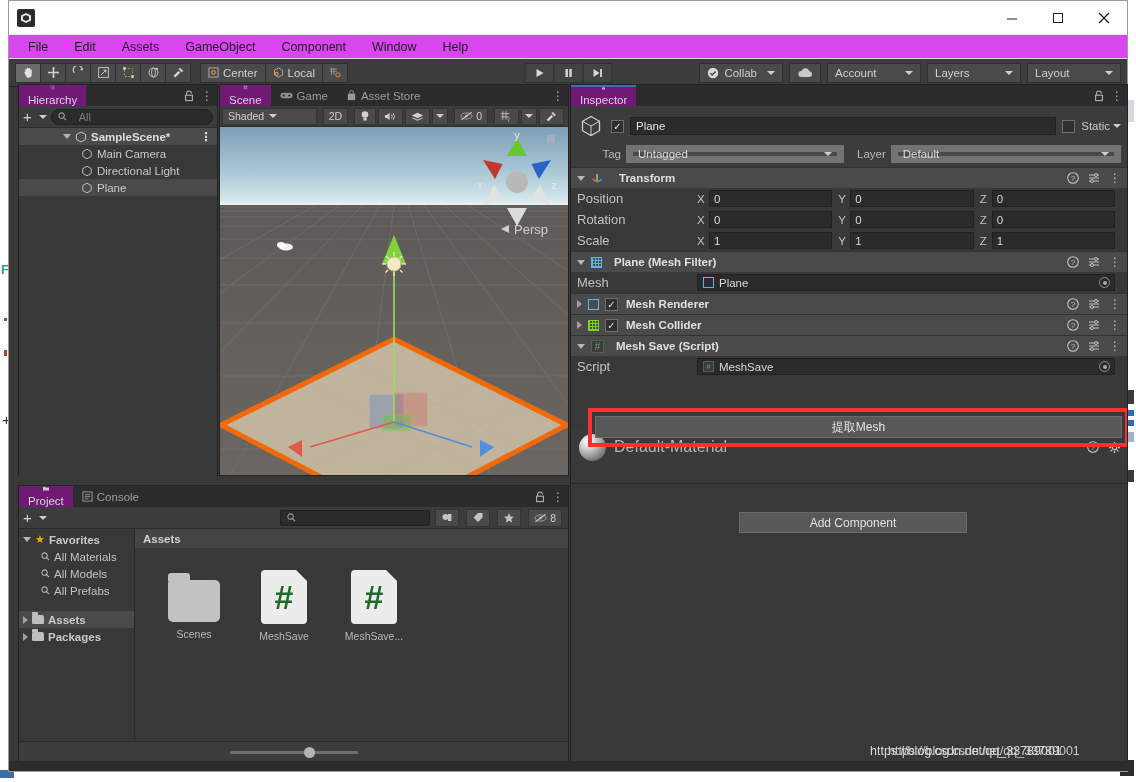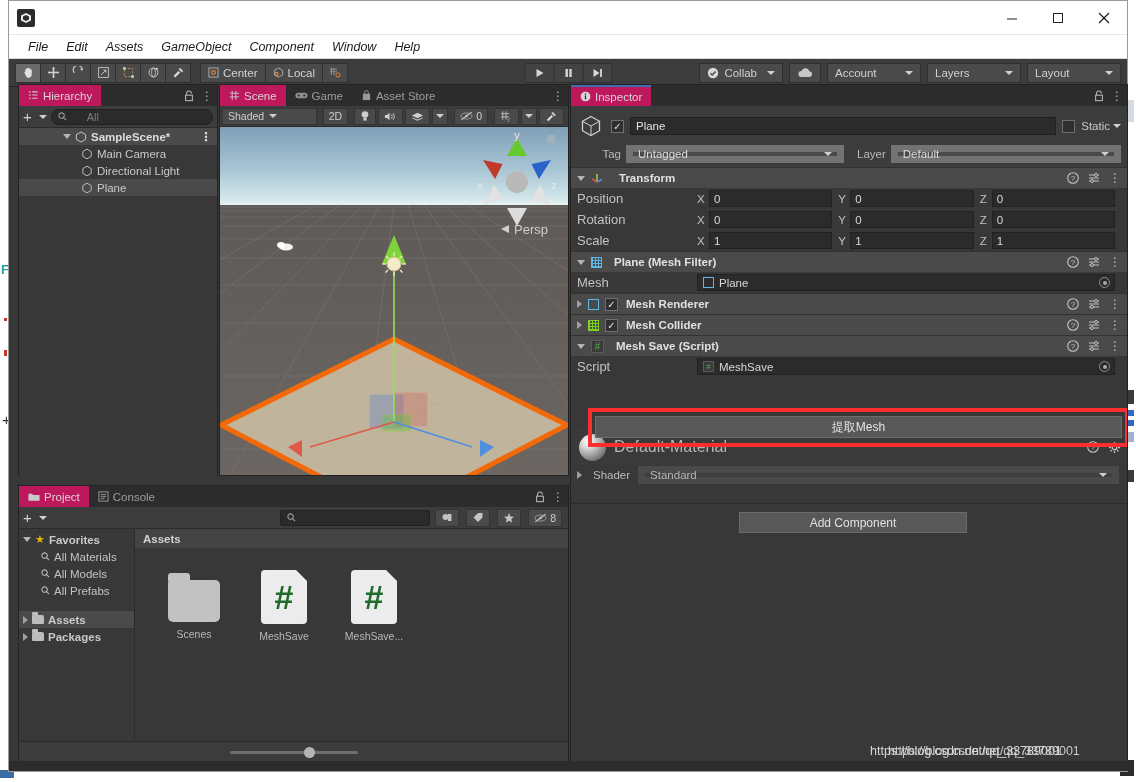--- a/index.html
+++ b/index.html
@@ -30,22 +30,22 @@
   #app-icon{ width:18px;height:18px;margin-left:8px;background:#2b2b2b;border-radius:2px;
              display:flex;align-items:center;justify-content:center; }
   #app-icon svg{ display:block; }
   #title-text{ margin-left:10px; font-size:13px; color:#1a1a1a; white-space:nowrap;
                font-family:"Liberation Sans",sans-serif; }
   .wbtn{ width:46px;height:33px;display:flex;align-items:center;justify-content:center;
          color:#202020; font-size:13px; cursor:default; }
   #wbtns{ position:absolute; right:0; top:0; display:flex; }
 
   
-  #menubar{ height:24px; background:#ffffff; display:flex; align-items:center;
-            padding-left:10px; gap:0; border-bottom:1px solid #d8d8d8;font-style:italic; }
+  #menubar{ height:24px; background:#d946ef; display:flex; align-items:center;
+            padding-left:10px; gap:8px; border-bottom:1px solid #d8d8d8; }
   .menu-item{ font-size:12.5px; color:#1c1c1c; padding:3px 9px; border-radius:2px; }
 
   
   #toolbar{ height:28px; background:#3c3c3c; display:flex; align-items:center;
             padding:0 6px; border-bottom:1px solid #232323; position:relative; }
   .tbtn{ height:20px; min-width:26px; background:#4a4a4a; border:1px solid #303030;
          display:flex;align-items:center;justify-content:center; color:#d2d2d2;
          font-size:11.5px; margin-right:-1px; }
   .tbtn.active{ background:#6a6a6a; }
   .tgroup{ display:flex; margin-right:10px; }
@@ -57,31 +57,31 @@
   .right-tools{ display:flex; align-items:center; gap:6px; margin-left:auto; }
   .rt-btn{ height:20px; background:#4a4a4a; border:1px solid #303030; color:#cfcfcf;
            font-size:11.5px; display:flex; align-items:center; padding:0 7px; gap:5px; }
   .rt-btn.wide{ width:94px; justify-content:space-between; }
 
   
   .panel{ position:absolute; background:#383838; border:1px solid #232323; }
   .tabrow{ height:21px; background:#2c2c2c; display:flex; align-items:center; position:relative; }
   .tab{ height:21px; display:flex; align-items:center; gap:4px; padding:0 9px;
         font-size:11.5px; color:#9d9d9d; }
-  .tab.active{ background:#be185d; color:#d6d6d6; }
+  .tab.active{ background:#701a75; color:#d6d6d6;flex-direction:column; }
   .tab-actions{ position:absolute; right:4px; display:flex; gap:7px; align-items:center; color:#b0b0b0; }
   .kebab{ font-size:12px; letter-spacing:0; line-height:10px; }
 
   
   #hierarchy{ left:9px; top:83px; width:200px; height:392px; }
   #h-toolbar{ height:22px; background:#3c3c3c; display:flex; align-items:center;
               padding:0 4px; gap:4px; border-bottom:1px solid #2b2b2b; }
   .plus-dd{ display:flex; align-items:center; color:#d2d2d2; font-size:15px; gap:2px; }
   .searchbox{ flex:1; height:16px; background:#2b2b2b; border:1px solid #212121;
-              border-radius:8px; display:flex; align-items:center; padding:0 6px; gap:20px;
+              border-radius:8px; display:flex; align-items:center; padding:0 6px; gap:12px;
               color:#7c7c7c; font-size:11px; }
   .h-row{ height:17px; display:flex; align-items:center; font-size:11.5px; color:#c9c9c9;
           padding-left:4px; gap:4px; }
   .h-row.sel{ background:#4a4a4a; }
   .h-row.scene{ background:#4a4a4a; font-weight:bold; color:#dcdcdc; }
   .tri{ width:0;height:0;border-left:4px solid transparent;border-right:4px solid transparent;
         border-top:5px solid #b5b5b5; }
   .tri.right{ border-top:4px solid transparent;border-bottom:4px solid transparent;
               border-left:5px solid #a0a0a0; border-right:none; }
   #hier-body{ height:100%; background:#383838; }
@@ -979,28 +979,20 @@
           <svg width="12" height="12" viewBox="0 0 12 12">
               <circle cx="6" cy="6" r="5.3" fill="none" stroke="#c3c3c3" stroke-width="1.1"></circle>
               <text x="6" y="9" font-size="8" fill="#c3c3c3" text-anchor="middle" font-family="Liberation Sans">?</text>
             </svg>
           <svg width="13" height="13" viewBox="0 0 13 13">
               <circle cx="6.5" cy="6.5" r="2.2" fill="none" stroke="#c3c3c3" stroke-width="1.3"></circle>
               <path d="M6.5 1v2M6.5 10v2M1 6.5h2M10 6.5h2M2.6 2.6l1.4 1.4M9 9l1.4 1.4M10.4 2.6L9 4M4 9l-1.4 1.4" stroke="#c3c3c3" stroke-width="1.3"></path>
             </svg>
         </div>
       </div>
-      <div class="shader-row">
-        <div class="tri right" style="position:absolute;left:6px;"></div>
-        <span class="flabel">Shader</span>
-        <div class="dd" style="flex:1;margin-right:8px;background:#3f3f3f;border-color:#4a4a4a;color:#b5b5b5">
-          <span>Standard</span>
-          <div class="caret"></div>
-        </div>
-      </div>
 
       <div style="height:1px;background:#2b2b2b;margin-top:18px"></div>
 
       <div id="addcomp">Add Component</div>
     </div>
   </div>
 
   <div id="statusbar"></div>
 </div>
 

